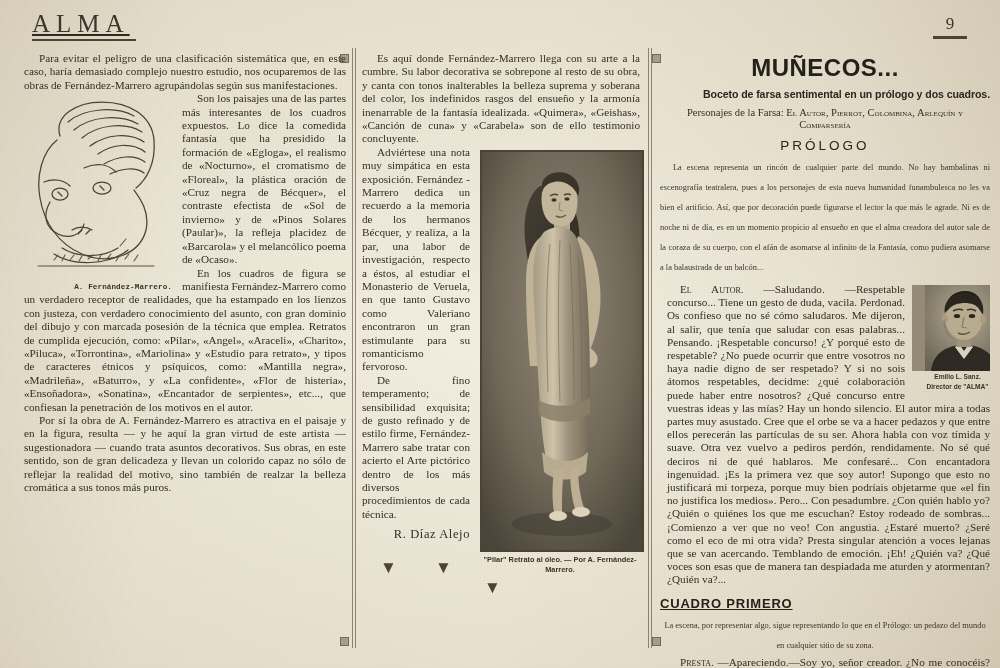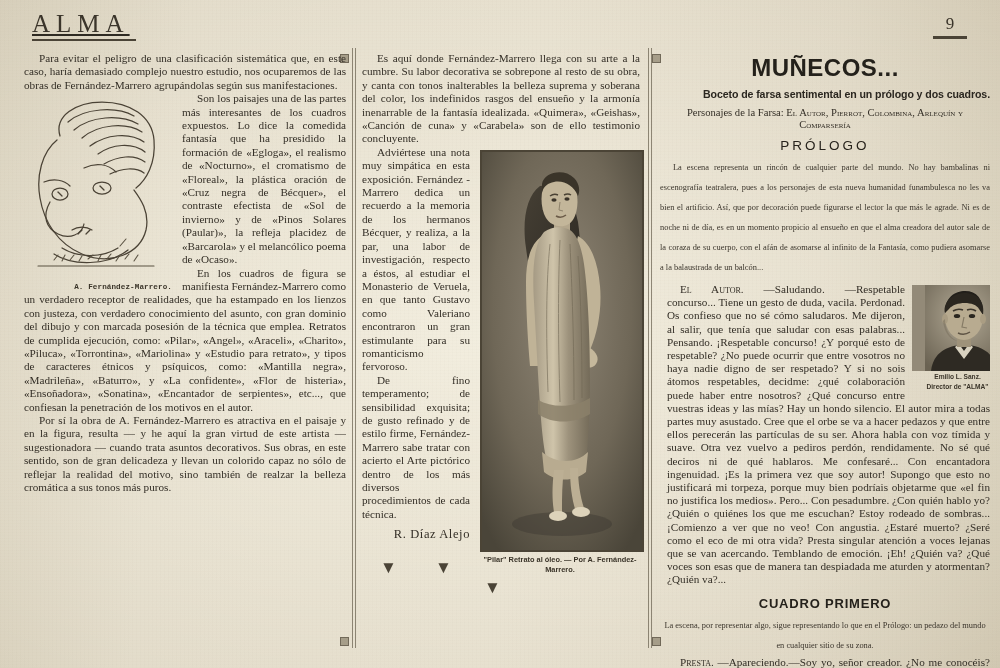--- a/index.html
+++ b/index.html
@@ -96,21 +96,21 @@
   .cast{
     font-size:10.6px;line-height:12px;text-align:center;margin-top:7px;color:#332e26;
   }
   .sc{font-variant:small-caps;}
   .act-head{
     font-family:"Liberation Sans",serif;font-weight:400;
     font-size:13.5px;text-align:center;letter-spacing:3px;margin-top:7px;color:#27231c;
   }
   .act-head2{
     font-family:"Liberation Sans",sans-serif;font-weight:700;
-    font-size:13px;text-align:center;letter-spacing:.8px;margin-top:9px;color:#24211b;
+    font-size:13px;text-align:left;letter-spacing:.8px;margin-top:9px;color:#24211b;text-decoration:underline;
   }
   .stage{
     font-size:8.4px;line-height:20px;text-align:justify;color:#3a342b;margin-top:5px;
   }
   .stage.ind{text-indent:13px;}
   .stage.ctr{text-align:center;}
   .dlg{
     font-size:11.2px;line-height:13.2px;text-align:justify;color:#332e26;margin-top:5px;
   }
   .dlg.ind{text-indent:13px;margin-left:7px;}

